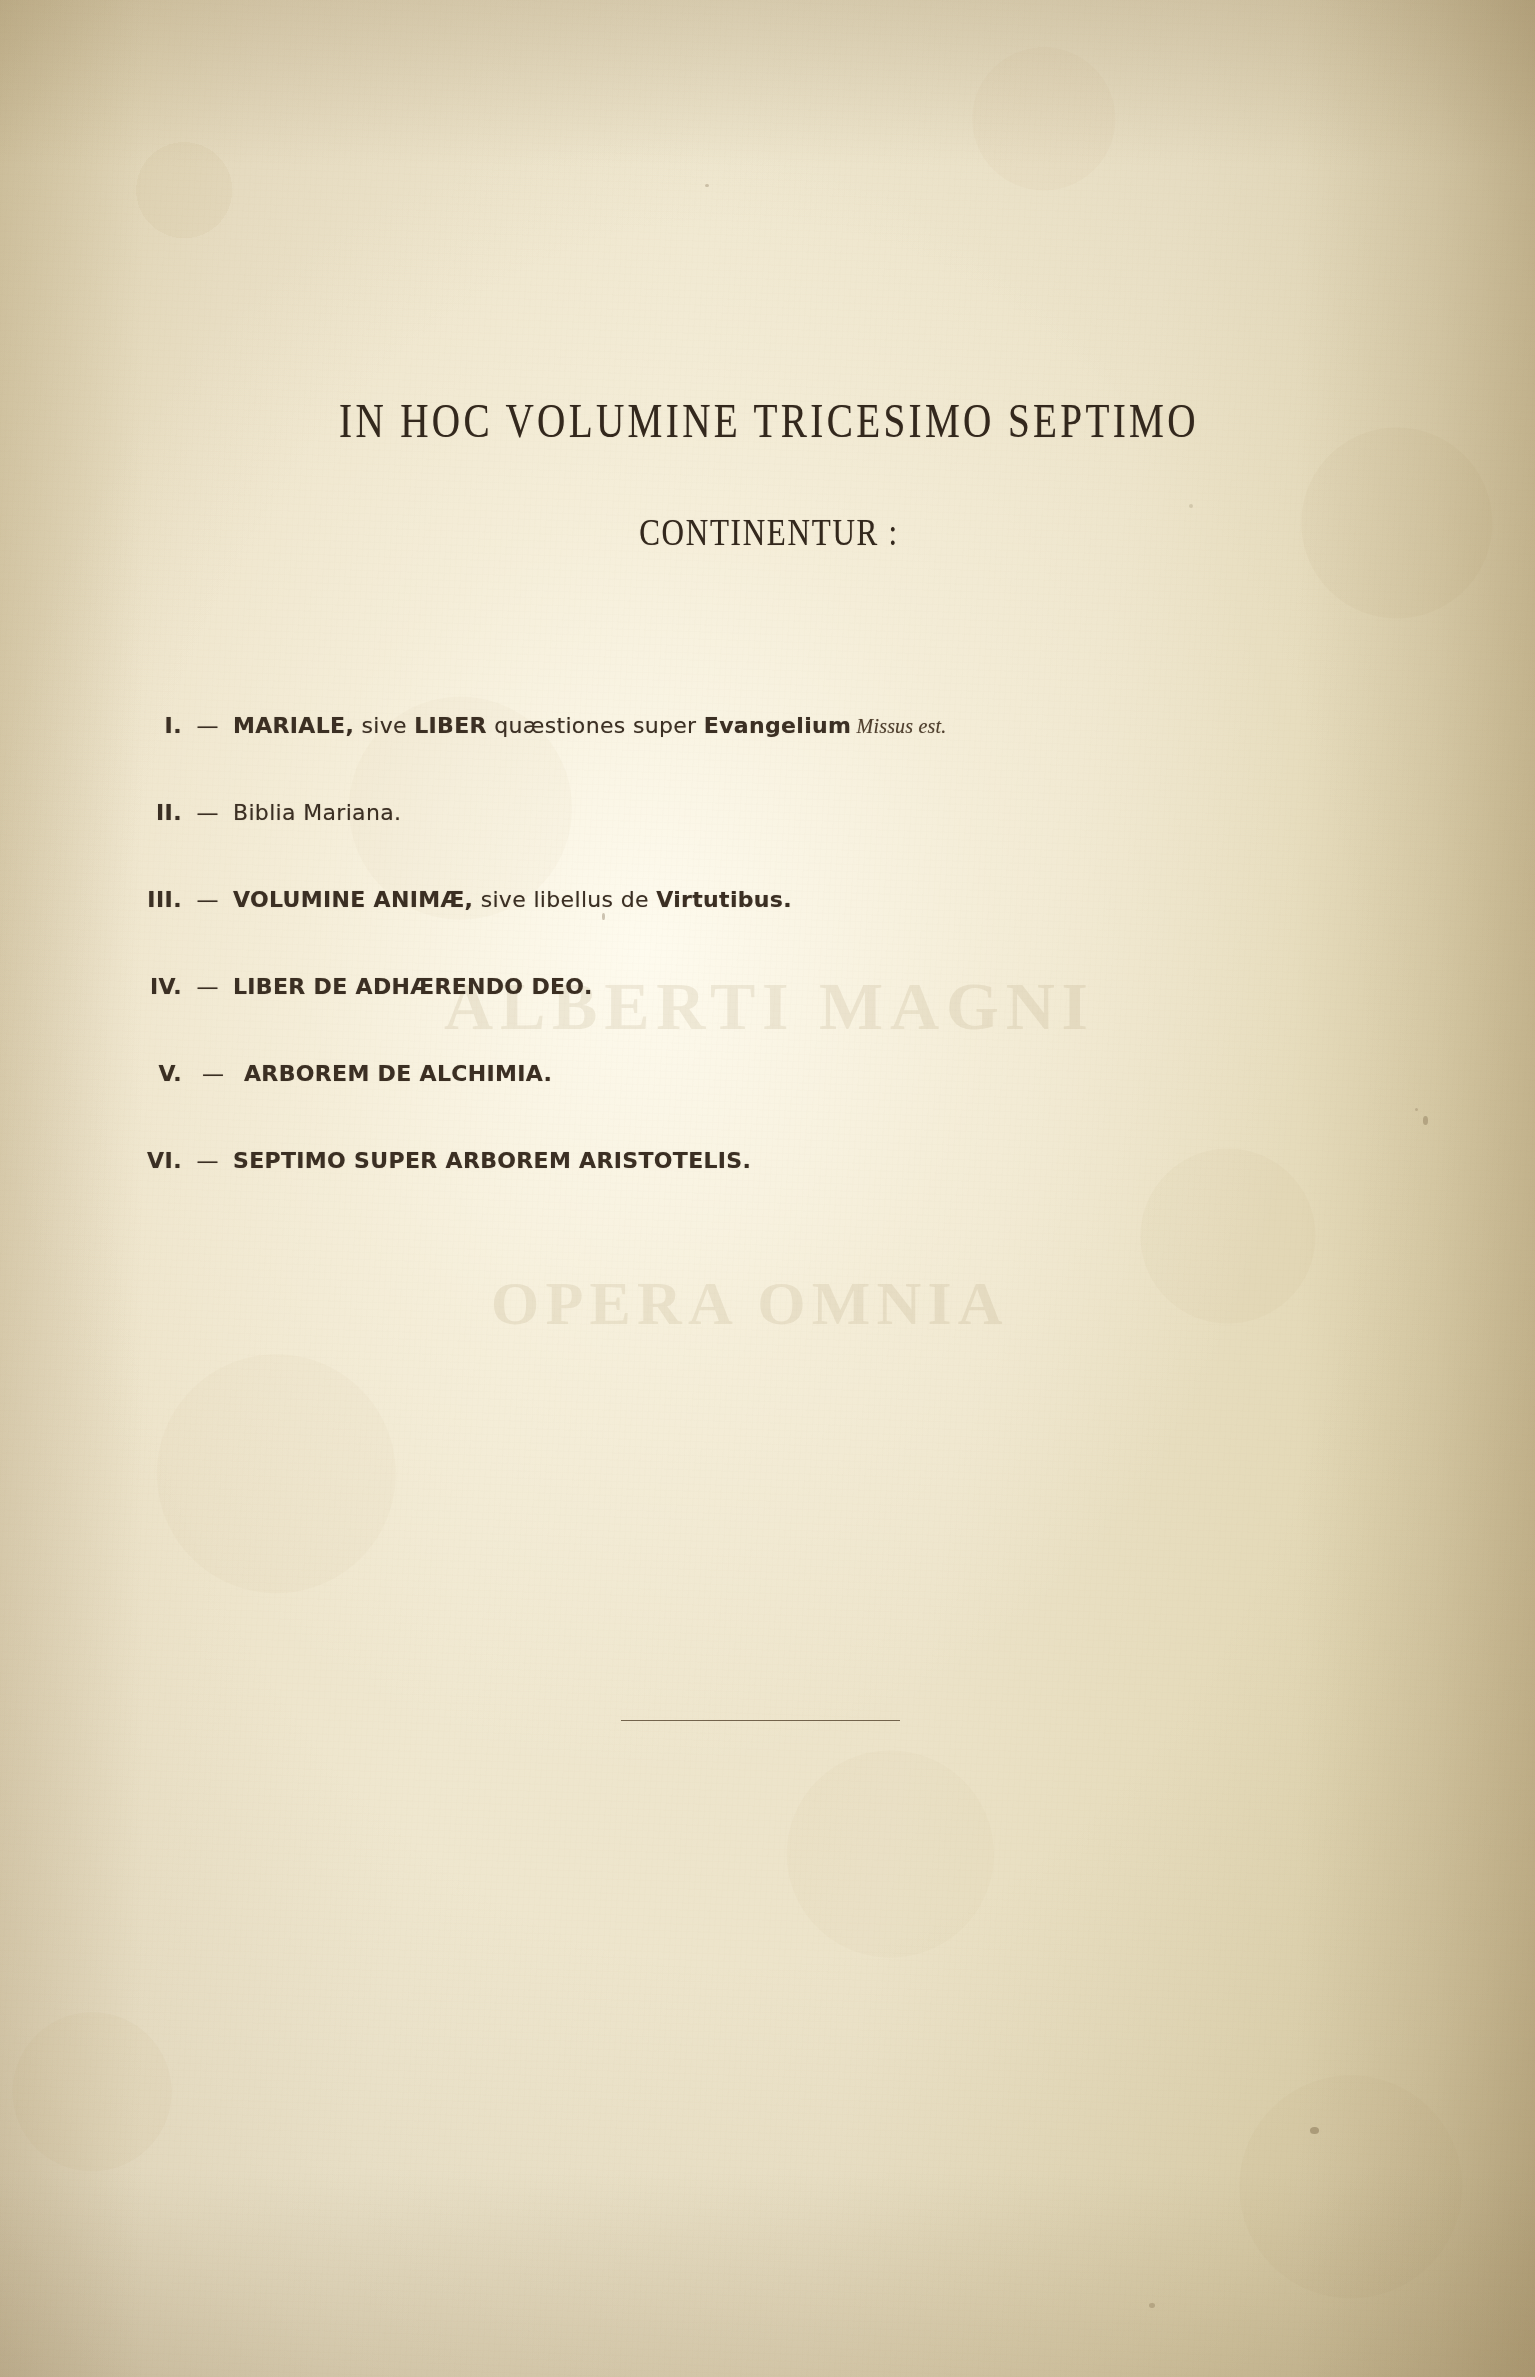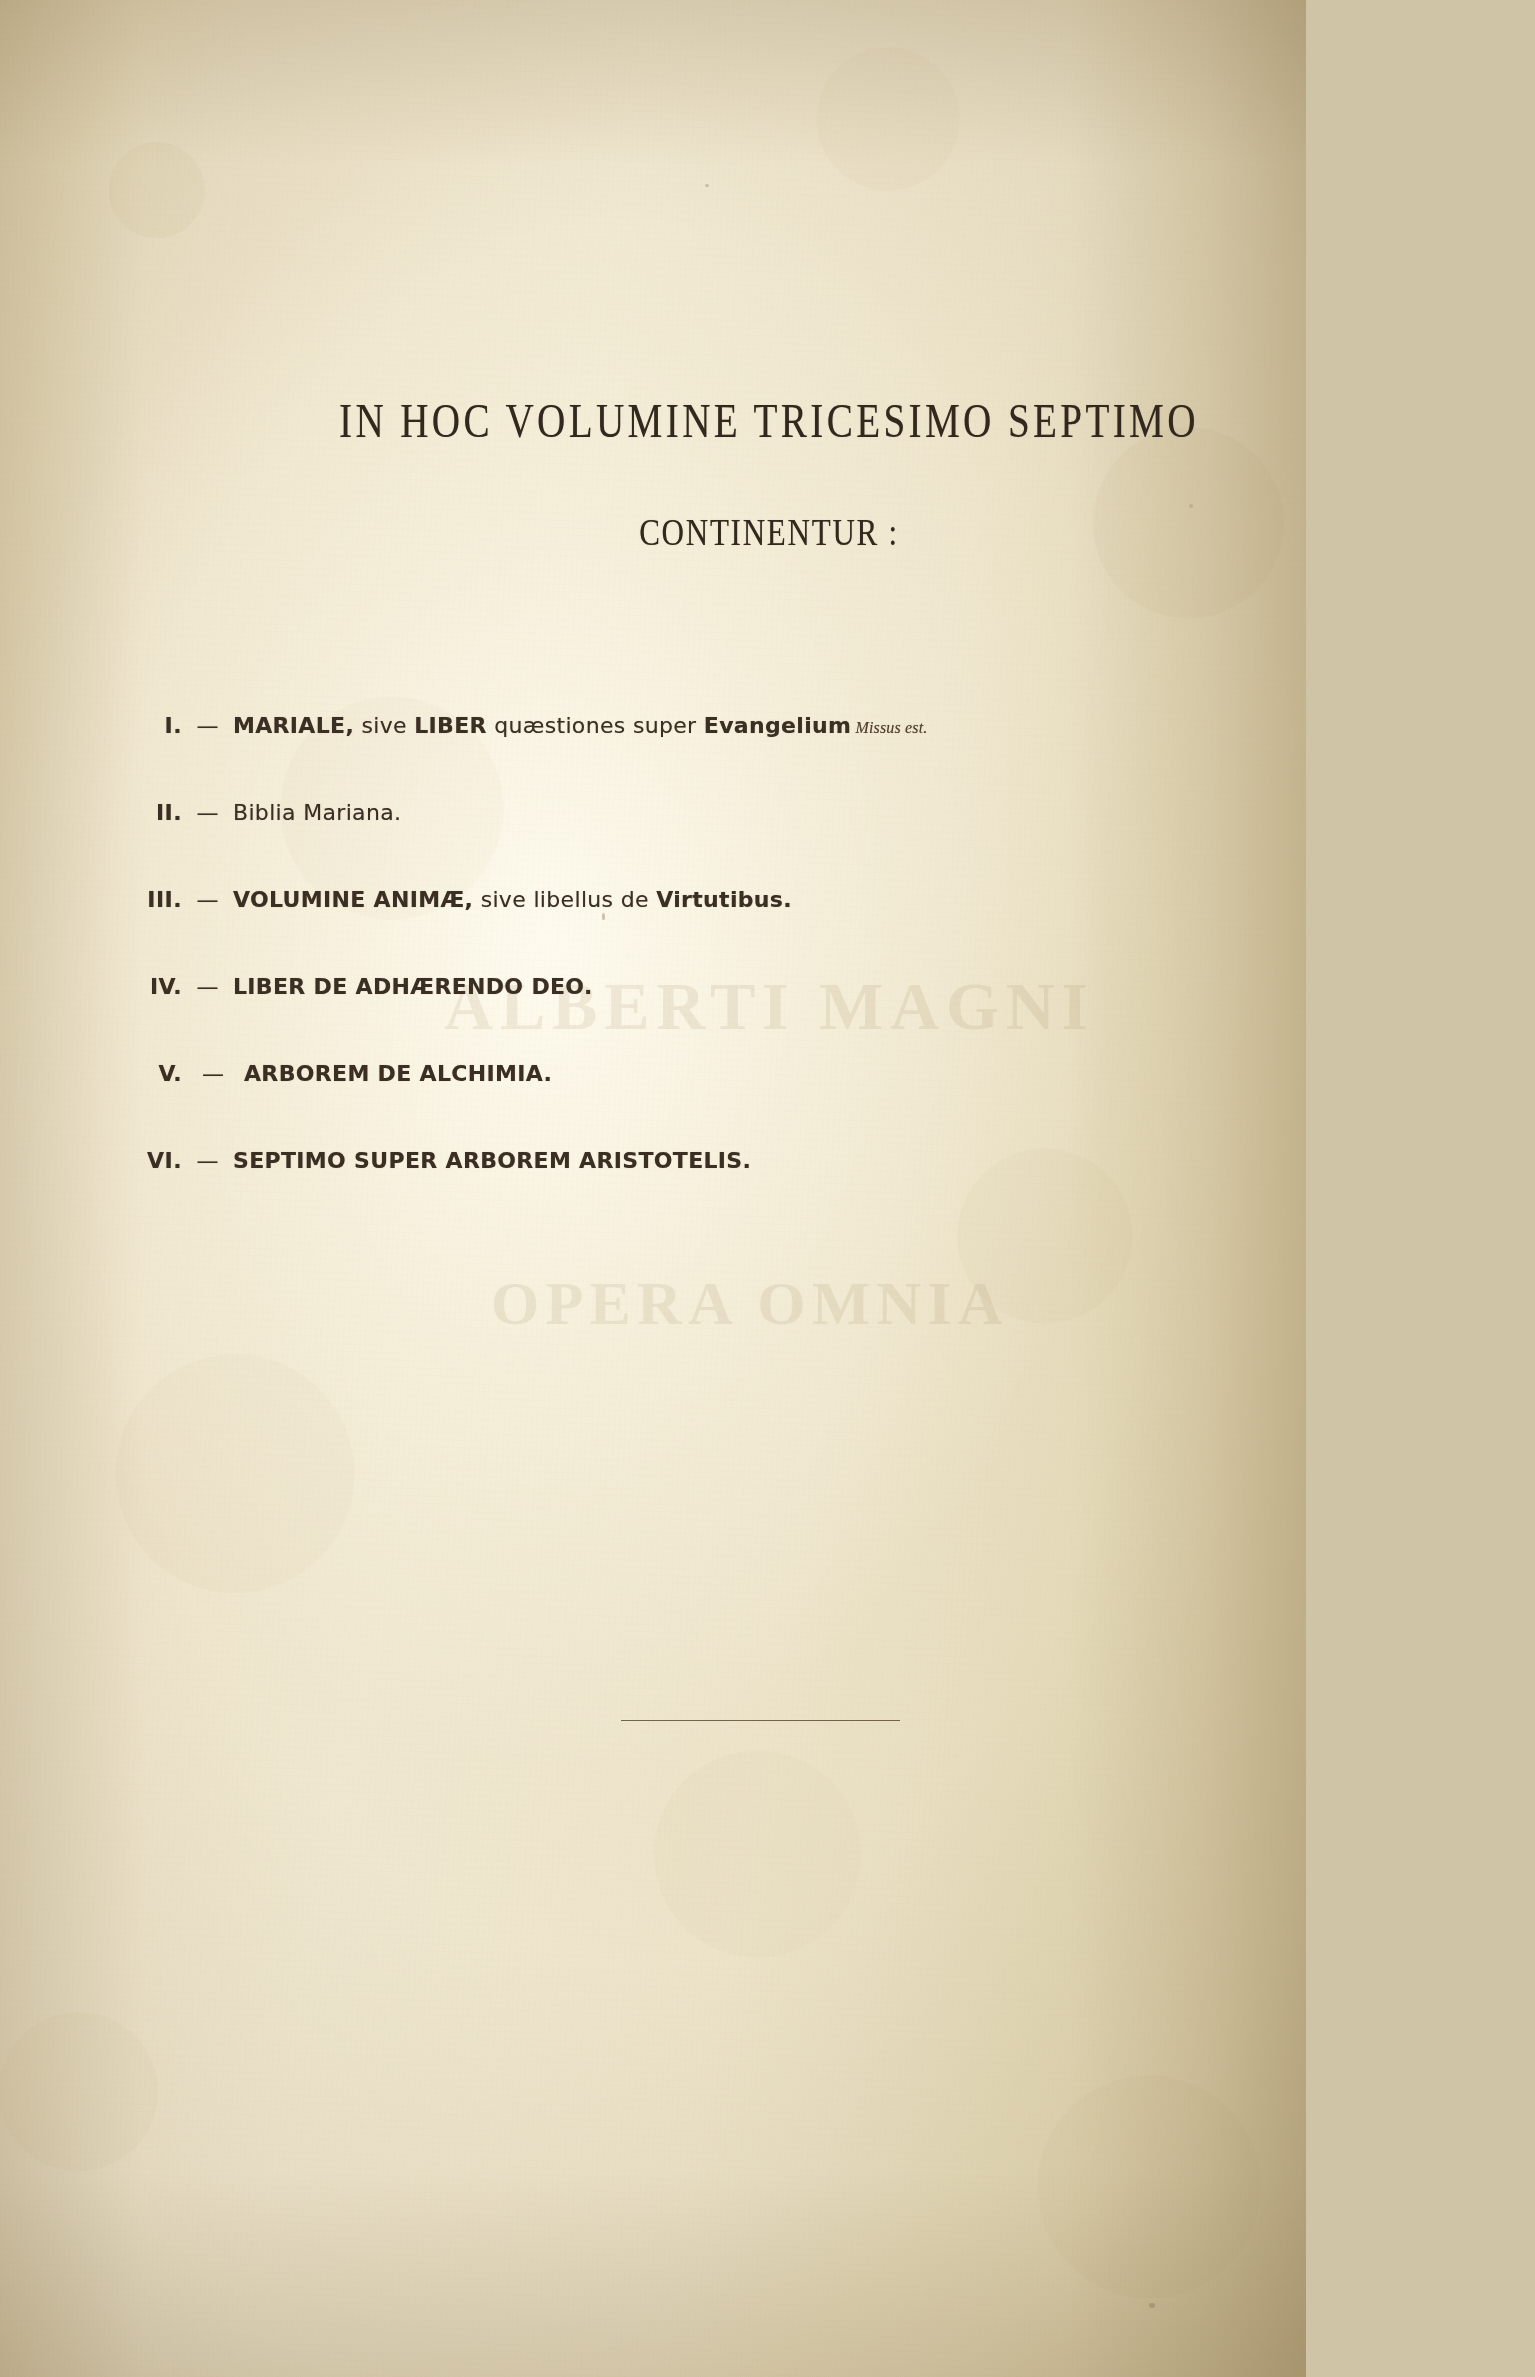--- a/index.html
+++ b/index.html
@@ -3,21 +3,21 @@
 <meta charset="utf-8">
 <style>
   html, body {
     margin: 0;
     padding: 0;
     background: #cfc5a6;
   }
 
   #page {
     position: relative;
-    width: 1306px;
+    width: 1535px;
     height: 2377px;
     overflow: hidden;
     background-color: #bef264;
     font-family: "Liberation Serif", "DejaVu Serif", serif;
     color: #3a2e22;
   }
 
   
   .paper-base {
     position: absolute;
@@ -201,21 +201,21 @@
     flex: 0 1 auto;
     letter-spacing: 0.015em;
   }
 
   .b    { font-weight: bold; text-align: center; }
   .r    { font-weight: 400; margin-top: 23px; }
   .ital {
     font-family: "Liberation Serif", "DejaVu Serif", serif;
     font-style: italic;
     font-weight: 400;
-    font-size: 16px;
+    font-size: 20px;
     letter-spacing: 0.01em;
     color: #50402e;
   }
 
   .rule {
     position: absolute;
     top: 1720px;
     left: 621px;
     width: 279px;
     height: 0;

